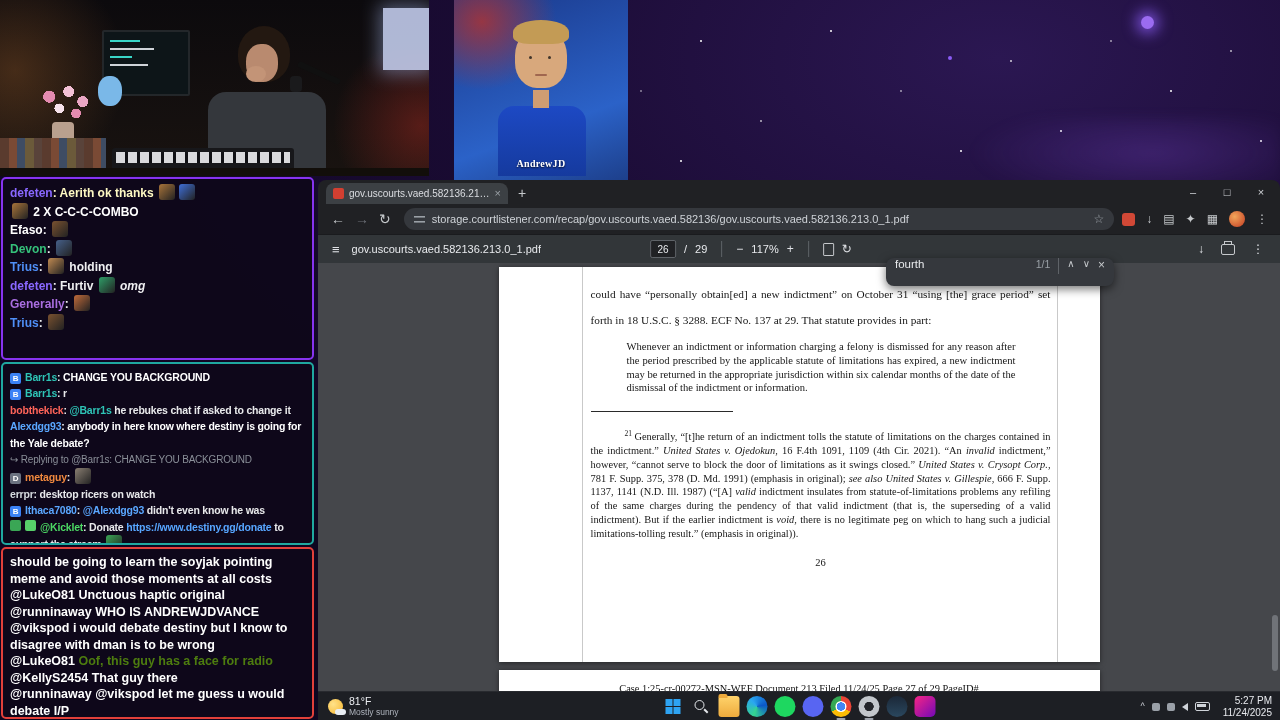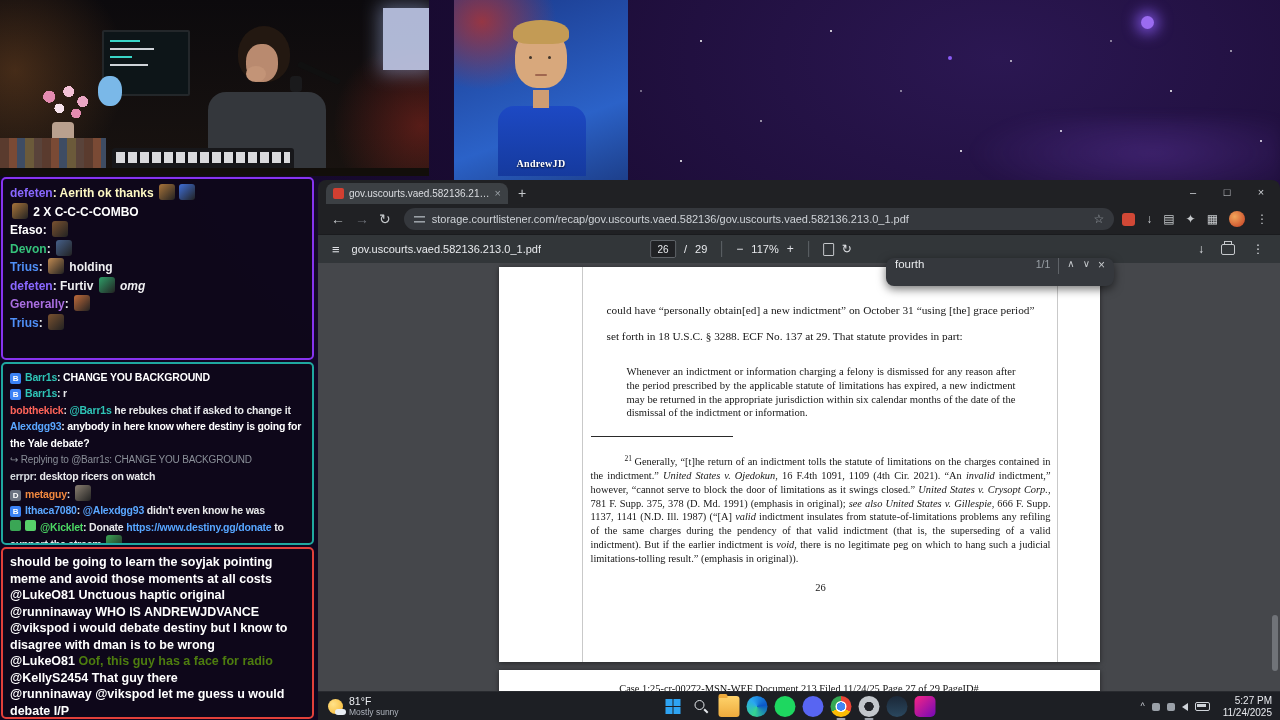--- a/index.html
+++ b/index.html
@@ -123,21 +123,21 @@
   .fsep{width:1px;height:16px;background:#5f6368;}
   .fbtn{color:#c6c9cc;font-size:10px;}
   .fbtn.x{font-size:12px;}
 
   .content{position:absolute;top:83px;bottom:0;left:0;right:0;background:#45474b;overflow:hidden;}
   .page{width:601px;margin:4px auto 0;background:#fff;height:395px;position:relative;
     box-shadow:0 1px 5px rgba(0,0,0,.5);padding:14px 49px 0 92px;box-sizing:border-box;
     font-family:"Liberation Serif",serif;color:#161616;}
   .page::before,.page::after{content:"";position:absolute;top:0;bottom:0;width:1px;background:#c9c9c9;}
   .page::before{left:83px;}.page::after{right:42px;}
-  .p1{font-size:11.3px;line-height:26px;text-align:justify;margin:16px;}
+  .p1{font-size:11.3px;line-height:26px;text-align:justify;margin:0;}
   .bq{font-size:10.6px;line-height:13.8px;text-align:justify;margin:7px 35px 0 36px;}
   .fnsep{width:142px;border:none;border-top:1px solid #2a2a2a;margin:16px 0 0 0;}
   .fn{font-size:10.4px;line-height:13.7px;text-align:justify;margin-top:15px;text-indent:34px;}
   .fn sup{font-size:7.5px;}
   .pgnum{text-align:center;font-size:10.5px;margin-top:17px;}
   .page2{width:601px;margin:8px auto 0;background:#fff;height:40px;box-shadow:0 1px 5px rgba(0,0,0,.5);
     padding-top:13px;box-sizing:border-box;font-family:"Liberation Serif",serif;}
   .p2head{width:540px;margin:0 auto;font-size:10.4px;color:#101010;border-bottom:1px solid #333;
     padding-bottom:3px;white-space:nowrap;text-align:center;}
   .vthumb{position:absolute;right:2px;top:352px;height:56px;width:6px;background:#707378;border-radius:3px;}
@@ -227,22 +227,22 @@
     <div class="msg"><span style="color: rgb(137, 104, 255); font-weight: 700;">defeten</span><span style="color: rgb(239, 239, 241);">: Furtiv </span><span class="emote" style="background: linear-gradient(135deg, rgb(47, 158, 104), rgb(34, 34, 34));"></span><span style="color: rgb(239, 239, 241); font-style: italic;"> omg</span></div>
     <div class="msg"><span style="color: rgb(169, 110, 224); font-weight: 700;">Generally</span><span style="color: rgb(239, 239, 241);">: </span><span class="emote" style="background: linear-gradient(135deg, rgb(192, 106, 58), rgb(34, 34, 34));"></span></div>
     <div class="msg"><span style="color: rgb(79, 143, 247); font-weight: 700;">Trius</span><span style="color: rgb(239, 239, 241);">: </span><span class="emote" style="background: linear-gradient(135deg, rgb(122, 82, 48), rgb(34, 34, 34));"></span></div>
   </div>
 <div id="chat2" class="chat-sec">
     <div class="msg"><span class="cbadge" style="background: rgb(59, 130, 246);">B</span><span style="color: rgb(46, 196, 182); font-weight: 700;">Barr1s</span><span style="color: rgb(232, 233, 235);">: </span><span style="color: rgb(255, 255, 255); font-weight: 700;">CHANGE YOU BACKGROUND</span></div>
     <div class="msg"><span class="cbadge" style="background: rgb(59, 130, 246);">B</span><span style="color: rgb(46, 196, 182); font-weight: 700;">Barr1s</span><span style="color: rgb(232, 233, 235);">: r</span></div>
     <div class="msg"><span style="color: rgb(255, 100, 89); font-weight: 700;">bobthekick</span><span style="color: rgb(232, 233, 235);">: </span><span style="color: rgb(46, 196, 182); font-weight: 700;">@Barr1s</span><span style="color: rgb(232, 233, 235);"> he rebukes chat if asked to change it</span></div>
     <div class="msg"><span style="color: rgb(90, 167, 255); font-weight: 700;">Alexdgg93</span><span style="color: rgb(255, 255, 255); font-weight: 700;">: anybody in here know where destiny is going for the Yale debate?</span></div>
     <div class="msg"><span class="reply-ctx">↪ Replying to @Barr1s: CHANGE YOU BACKGROUND</span></div>
+    <div class="msg"><span class="cbadge" style="background: rgb(107, 114, 128);">D</span><span style="color: rgb(240, 136, 62); font-weight: 700;">metaguy</span><span style="color: rgb(232, 233, 235);">: </span><span class="emote" style="background: linear-gradient(135deg, rgb(138, 127, 114), rgb(34, 34, 34));"></span></div>
     <div class="msg"><span style="color: rgb(213, 217, 222); font-weight: 700;">errpr</span><span style="color: rgb(232, 233, 235);">: desktop ricers on watch</span></div>
-    <div class="msg"><span class="cbadge" style="background: rgb(107, 114, 128);">D</span><span style="color: rgb(240, 136, 62); font-weight: 700;">metaguy</span><span style="color: rgb(232, 233, 235);">: </span><span class="emote" style="background: linear-gradient(135deg, rgb(138, 127, 114), rgb(34, 34, 34));"></span></div>
     <div class="msg"><span class="cbadge" style="background: rgb(59, 130, 246);">B</span><span style="color: rgb(90, 167, 255); font-weight: 700;">Ithaca7080</span><span style="color: rgb(232, 233, 235);">: </span><span style="color: rgb(90, 167, 255); font-weight: 700;">@Alexdgg93</span><span style="color: rgb(232, 233, 235);"> didn't even know he was</span></div>
     <div class="msg"><span class="cbadge" style="background: rgb(58, 166, 85);"></span><span class="cbadge" style="background: rgb(87, 208, 106);"></span><span style="color: rgb(76, 217, 100); font-weight: 700;">@Kicklet</span><span style="color: rgb(232, 233, 235);">: Donate </span><span class="chat-link">https://www.destiny.gg/donate</span><span style="color: rgb(232, 233, 235);"> to support the stream </span><span class="emote" style="background: linear-gradient(135deg, rgb(58, 166, 85), rgb(34, 34, 34));"></span></div>
   </div>
 <div id="chat3" class="chat-sec">
     <div class="msg"><span style="color: rgb(255, 255, 255);">should be going to learn the soyjak pointing meme and avoid those moments at all costs</span></div>
     <div class="msg"><span style="color: rgb(255, 255, 255); font-weight: 700;">@LukeO81</span><span style="color: rgb(255, 255, 255);"> Unctuous haptic original</span></div>
     <div class="msg"><span style="color: rgb(255, 255, 255); font-weight: 700;">@runninaway</span><span style="color: rgb(255, 255, 255);"> WHO IS ANDREWJDVANCE</span></div>
     <div class="msg"><span style="color: rgb(255, 255, 255); font-weight: 700;">@vikspod</span><span style="color: rgb(255, 255, 255);"> i would debate destiny but I know to disagree with dman is to be wrong</span></div>
     <div class="msg"><span style="color: rgb(255, 255, 255); font-weight: 700;">@LukeO81</span><span style="color: #4d7c0f;"> Oof, this guy has a face for radio</span></div>
     <div class="msg"><span style="color: rgb(255, 255, 255); font-weight: 700;">@KellyS2454</span><span style="color: rgb(255, 255, 255);"> That guy there</span></div>

